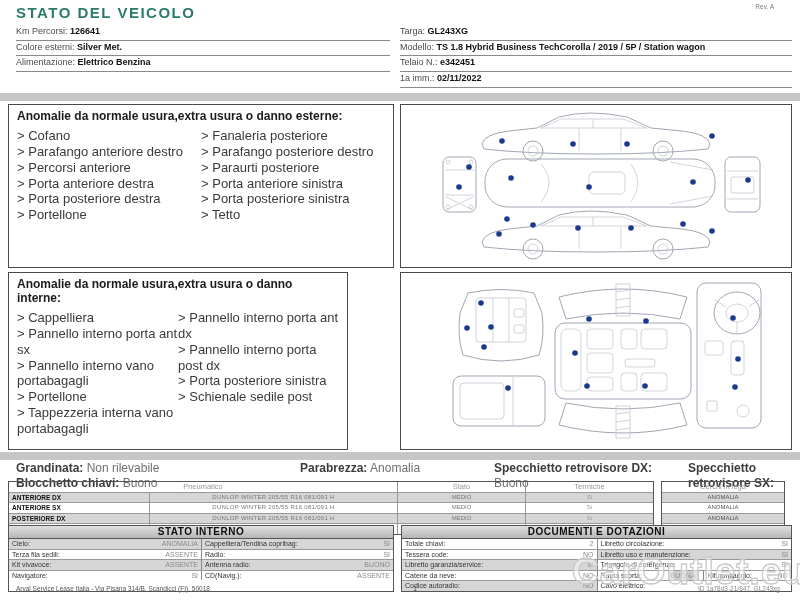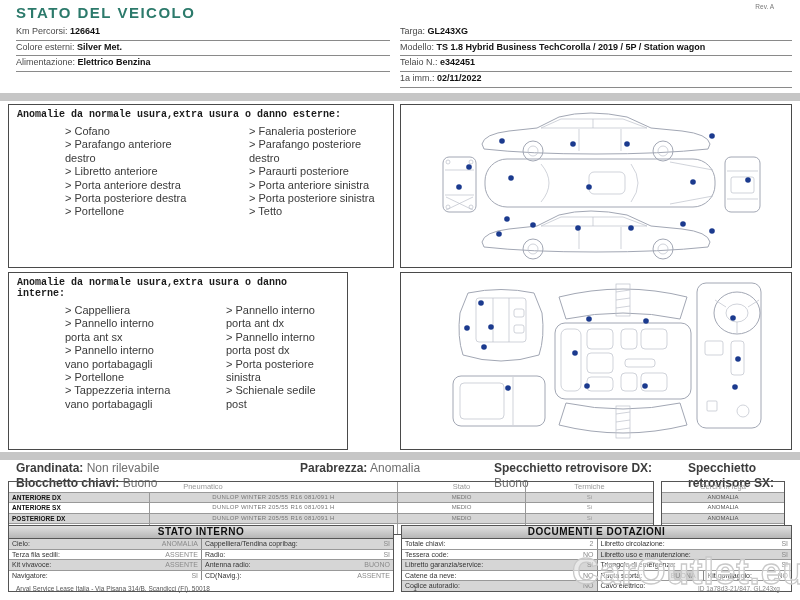--- a/index.html
+++ b/index.html
@@ -22,24 +22,24 @@
   
   .gray-bar{position:absolute;left:0;width:800px;height:8px;background:#c6c6c6;}
   #bar1{top:93px;} #bar2{top:452px;}
 
   
   .panel{position:absolute;background:#fff;border:1px solid #4a4a4a;box-sizing:border-box;}
   #box-ext{left:8px;top:104px;width:386px;height:164px;padding:4px 8px;}
   #box-ext-diag{left:400px;top:104px;width:392px;height:164px;}
   #box-int{left:8px;top:272px;width:340px;height:178px;padding:4px 8px;}
   #box-int-diag{left:400px;top:272px;width:392px;height:178px;}
-  .anom-title{font-size:10px;font-weight:bold;color:#1c1c1c;margin-bottom:5px;font-family:Liberation Mono, monospace;}
+  .anom-title{font-size:12px;font-weight:bold;color:#1c1c1c;margin-bottom:5px;}
   .anom-cols{display:flex;}
   .anom-col{width:50%;}
-  .anom-item{font-size:11px;color:#3a3a3a;line-height:1.22;margin-left:48px;}
+  .anom-item{font-size:13px;color:#3a3a3a;line-height:1.22;}
   .anom-item::before{content:"> ";}
   .diag-svg{width:100%;height:100%;}
   svg path,svg rect,svg line,svg circle,svg ellipse{fill:none;stroke:#a2a7b4;stroke-width:1;}
   svg .thin{stroke:#bcc0ca;stroke-width:0.7;}
   svg .dot{stroke:none;}
 
   
   .cond{position:absolute;left:16px;top:461px;width:776px;display:flex;font-size:12px;line-height:1.25;}
   .cond .clbl{font-weight:bold;color:#3c3c3c;}
   .cond .cval{color:#6f6f6f;}
@@ -134,21 +134,21 @@
   </div>
 
   <div class="gray-bar" id="bar1"></div>
 
   <div class="panel" id="box-ext">
     <div class="anom-title">Anomalie da normale usura,extra usura o danno esterne:</div>
     <div class="anom-cols">
       <div class="anom-col">
           <div class="anom-item">Cofano</div>
           <div class="anom-item">Parafango anteriore destro</div>
-          <div class="anom-item">Libretto anteriore</div>
+          <div class="anom-item">Percorsi anteriore</div>
           <div class="anom-item">Porta anteriore destra</div>
           <div class="anom-item">Porta posteriore destra</div>
           <div class="anom-item">Portellone</div>
         </div>
       <div class="anom-col">
           <div class="anom-item">Fanaleria posteriore</div>
           <div class="anom-item">Parafango posteriore destro</div>
           <div class="anom-item">Paraurti posteriore</div>
           <div class="anom-item">Porta anteriore sinistra</div>
           <div class="anom-item">Porta posteriore sinistra</div>

